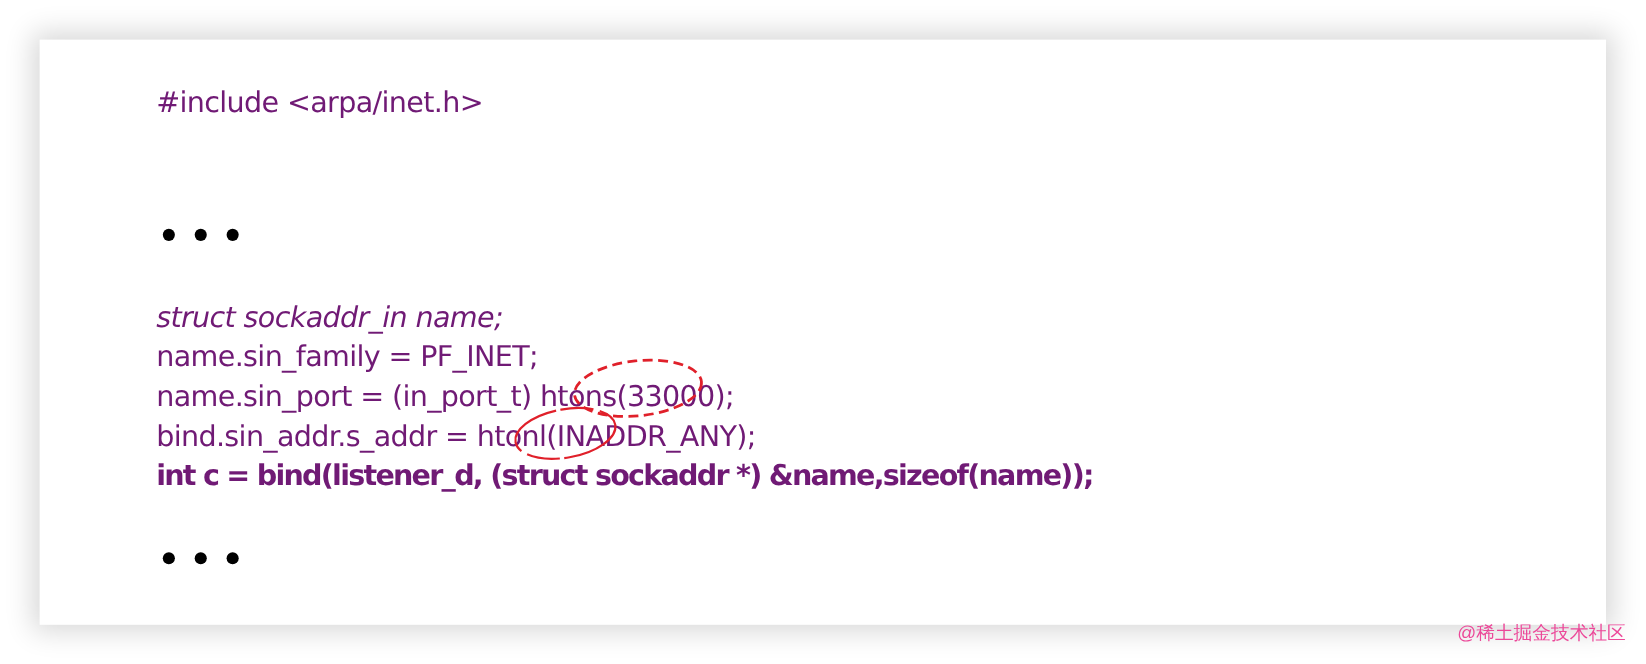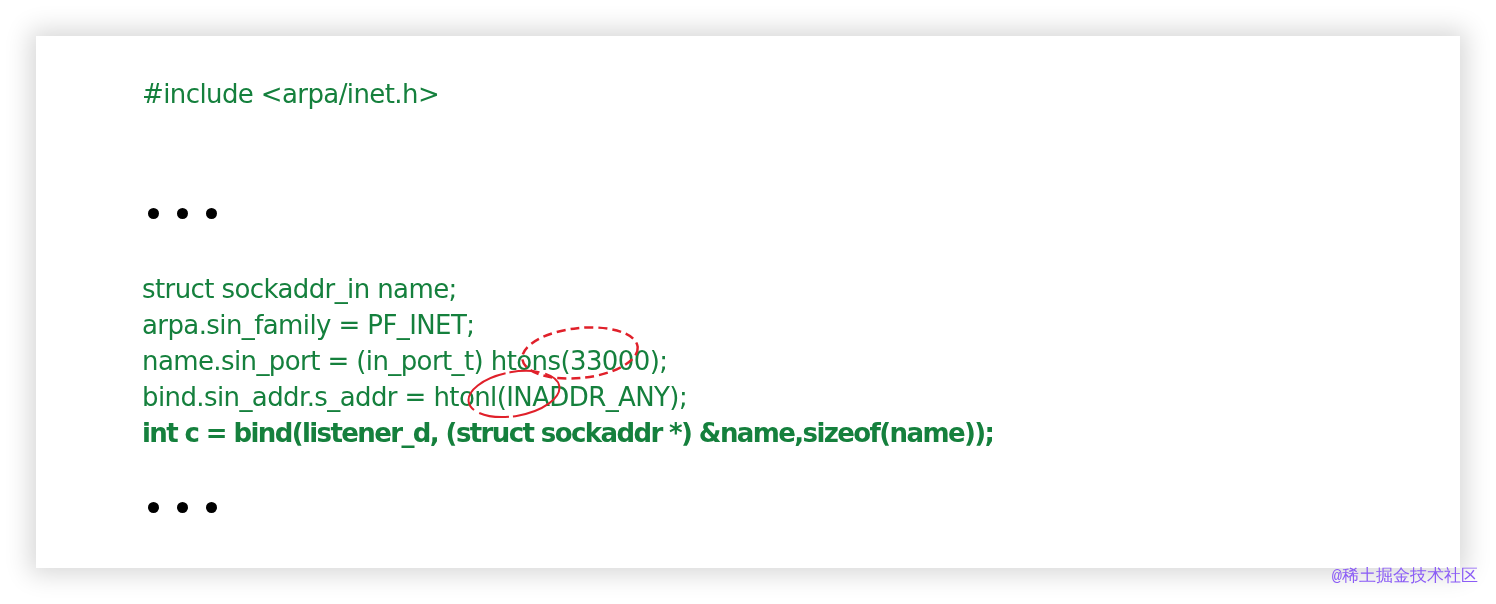--- a/index.html
+++ b/index.html
@@ -9,47 +9,47 @@
     font-family: "DejaVu Sans", sans-serif;
   }
   .card {
     position: absolute; left: 36px; top: 36px; width: 1424px; height: 532px;
     background: #ffffff;
     box-shadow: 0 0 24px 6px rgba(0,0,0,0.16);
   }
   .line {
     position: absolute; left: 142px; white-space: pre;
     font-family: "DejaVu Sans", sans-serif;
-    font-size: 26px; color: #15803d; letter-spacing: -0.6px;
+    font-size: 26px; color: #701a75; letter-spacing: -0.6px;
     line-height: 36px;
   }
   .line.narrow { letter-spacing: -1.6px; }
   .dots { position: absolute; left: 148px; display: flex; gap: 18px; }
   .dot { width: 11px; height: 11px; background: #000; border-radius: 50%; }
   .annot { position: absolute; pointer-events: none; }
   .watermark {
     position: absolute; right: 18px; top: 564px;
-    font-family: Liberation Mono, monospace; font-size: 17px; color: #8b5cf6;
+    font-family: Liberation Sans, sans-serif; font-size: 17px; color: #ec4899;
   }
 </style>
 </head>
 <body>
 
 <div class="card"></div>
 
 <div class="line" style="top:76px;">#include &lt;arpa/inet.h&gt;</div>
 
 <div class="dots" style="top:208px;">
   <span class="dot"></span>
   <span class="dot"></span>
   <span class="dot"></span>
 </div>
 
-<div class="line" style="top:271px;">struct sockaddr_in name;</div>
-<div class="line" style="top:307px;">arpa.sin_family = PF_INET;</div>
+<div class="line" style="top:271px;font-style:italic;">struct sockaddr_in name;</div>
+<div class="line" style="top:307px;">name.sin_family = PF_INET;</div>
 <div class="line" style="top:343px;">name.sin_port = (in_port_t) htons(33000);</div>
 <div class="line" style="top:379px;">bind.sin_addr.s_addr = htonl(INADDR_ANY);</div>
 <div class="line narrow" style="top:415px;font-weight:bold;">int c = bind(listener_d, (struct sockaddr *) &amp;name,sizeof(name));</div>
 
 <div class="dots" style="top:502px;">
   <span class="dot"></span>
   <span class="dot"></span>
   <span class="dot"></span>
 </div>
 

